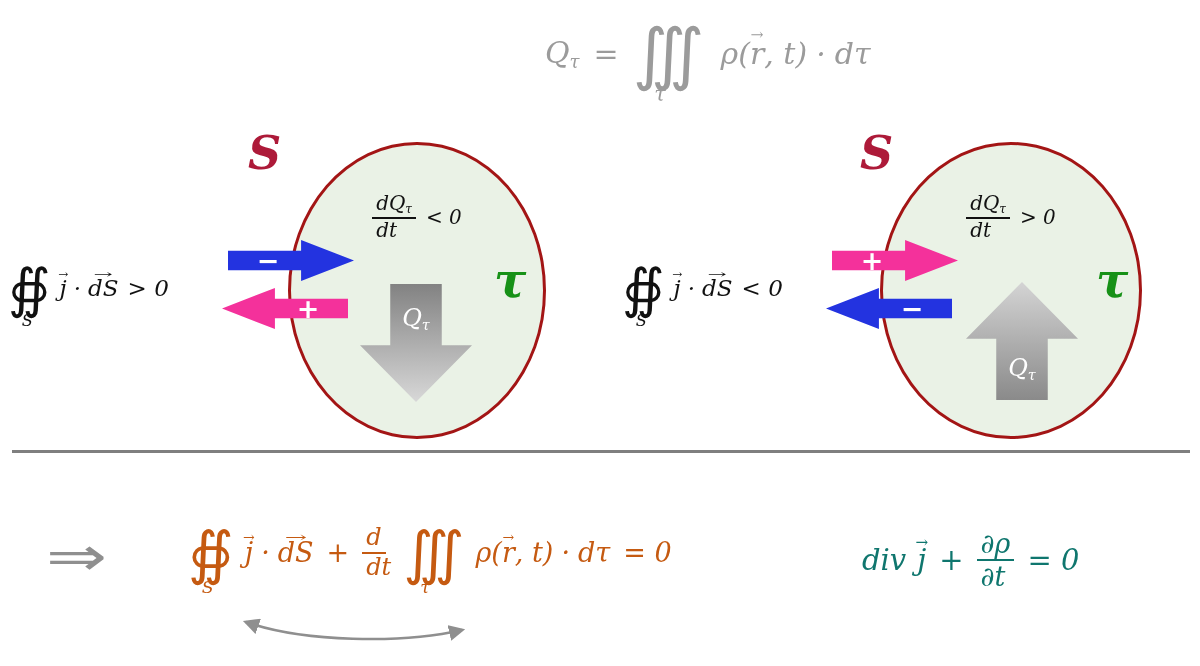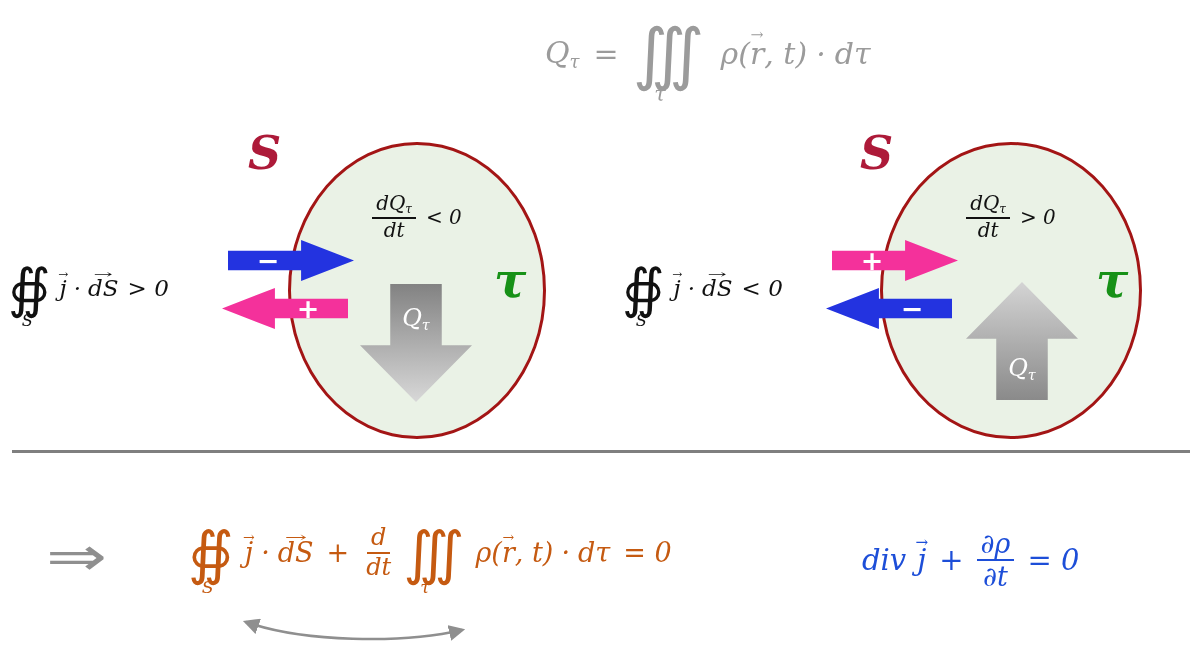--- a/index.html
+++ b/index.html
@@ -40,21 +40,21 @@
     left:50%;
     top:-0.50em;
     transform:translateX(-50%);
     font-size:0.52em;
     font-style:normal;
     line-height:1;
   }
   .vec.wide .vecarrow { transform:translateX(-50%) scaleX(1.9); }
 
   
-  .frac { display:inline-flex; flex-direction:column; align-items:center; line-height:1.15; }
+  .frac { display:inline-flex; flex-direction:column; align-items:flex-start; line-height:1.15; }
   .frac .num { border-bottom:2px solid currentColor; padding:0 4px; }
   .frac .den { padding:0 4px; }
 
   .ssub { font-size:0.60em; vertical-align:-0.28em; }
 
   
   .region {
     position:absolute;
     border:3px solid #a31515;
     border-radius:50%;
@@ -239,21 +239,21 @@
 
 <svg class="abs" style="left:232px; top:610px;" width="245" height="42" viewBox="0 0 245 42">
   <defs>
     <marker id="arrowhead" viewBox="0 0 10 10" refX="8" refY="5" markerWidth="6.5" markerHeight="6.5" orient="auto-start-reverse">
       <path d="M0,0 L10,5 L0,10 z" fill="#8f8f8f"></path>
     </marker>
   </defs>
   <path d="M14,12 C70,32 170,34 230,20" fill="none" stroke="#8f8f8f" stroke-width="2.5" marker-start="url(#arrowhead)" marker-end="url(#arrowhead)"></path>
 </svg>
 
-<div class="abs row math" style="left:862px; top:528px; font-size:29px; color:#1d4ed8;">
+<div class="abs row math" style="left:862px; top:528px; font-size:29px; color:#0f766e;">
   <span>div</span>
   <span class="vec" style="margin-left:11px;">
     <span class="vecarrow">→</span><span>j</span>
   </span>
   <span style="margin:0 13px;">+</span>
   <span class="frac" style="font-size:27px;">
     <span class="num">∂ρ</span>
     <span class="den">∂t</span>
   </span>
   <span style="margin-left:13px;">= 0</span>

